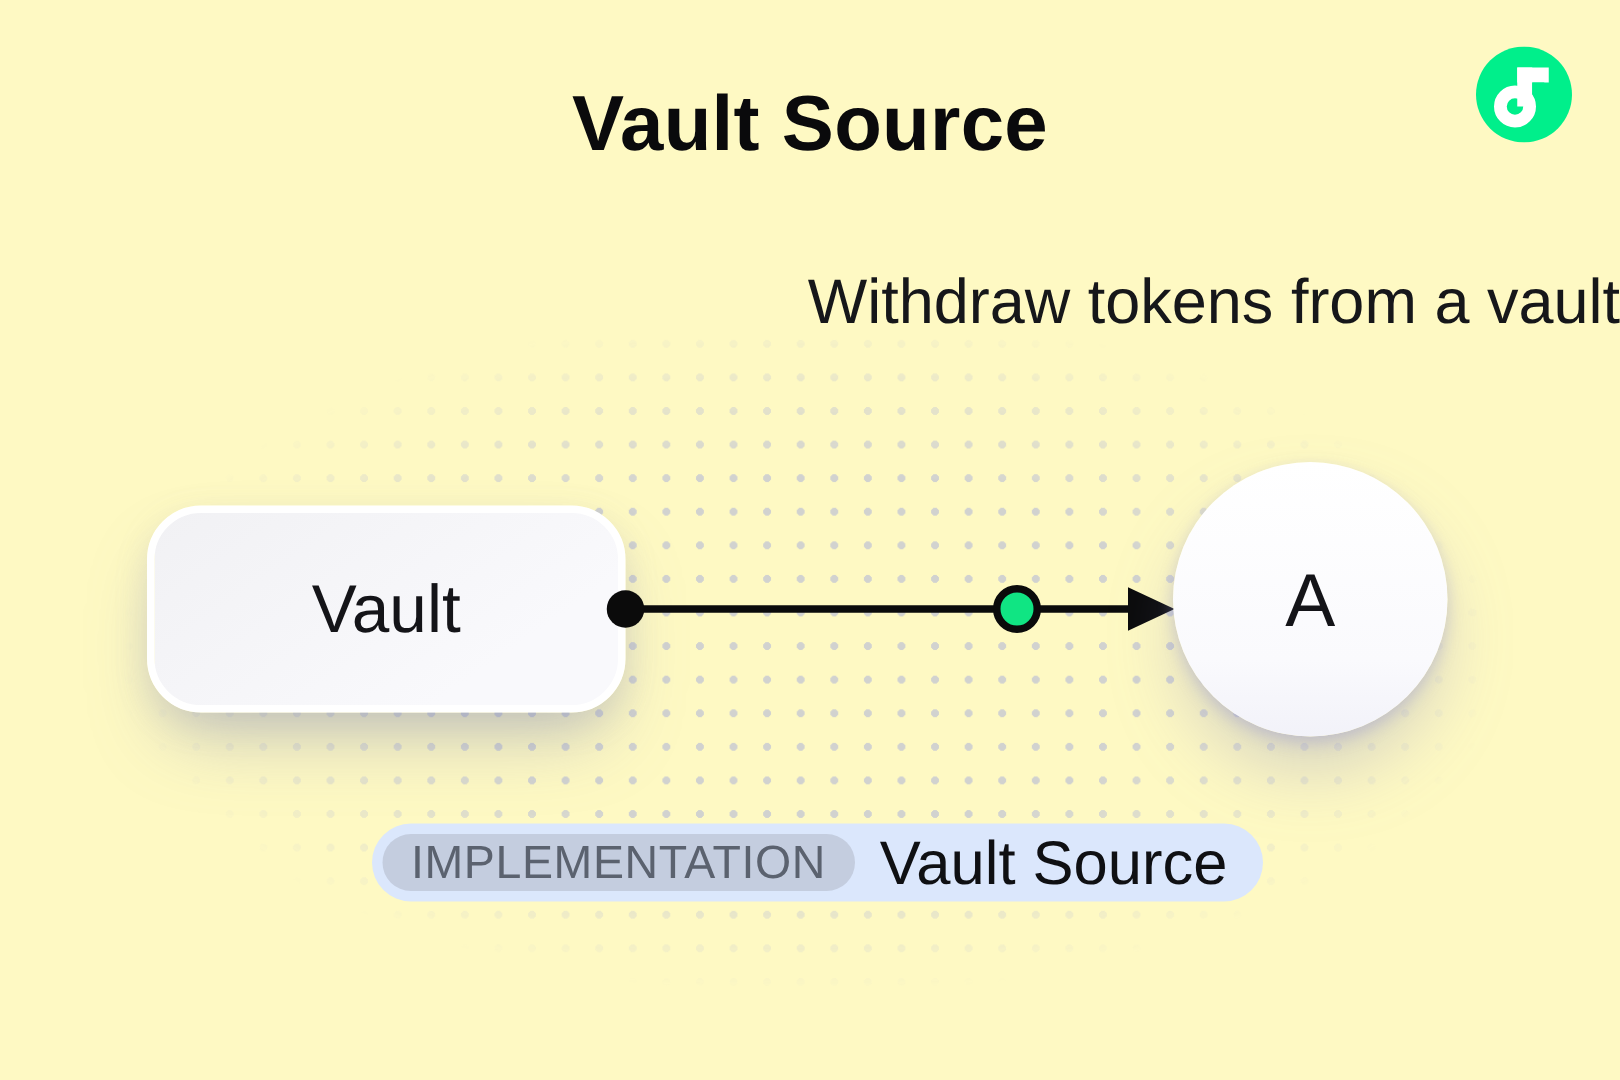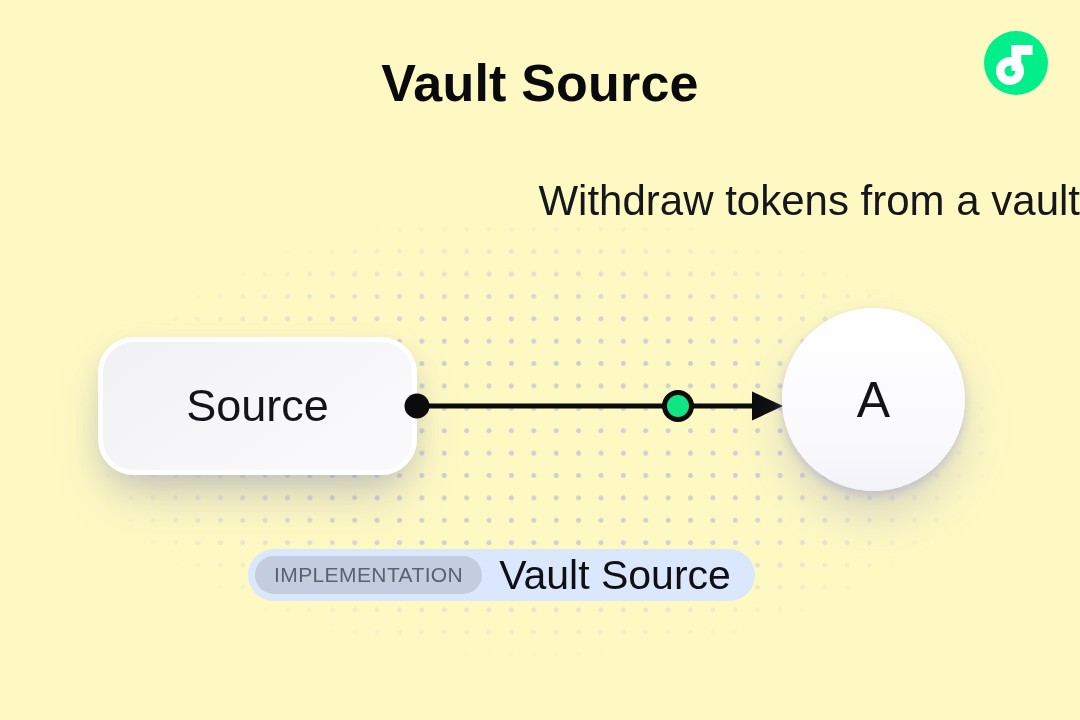--- a/index.html
+++ b/index.html
@@ -43,21 +43,21 @@
   }
   .edge-svg{position:absolute;left:395px;top:380px;width:400px;height:52px;}
   .impl-badge{
     position:absolute;left:248px;top:549px;height:52px;border-radius:26px;
     background:#dbe7fc;display:flex;align-items:center;gap:17px;
     padding:0 24px 0 7px;
   }
   .impl-tag{
     height:38px;border-radius:19px;background:#c4cddf;
     display:flex;align-items:center;padding:0 19px;
-    font-size:21px;font-weight:500;letter-spacing:.4px;color:#5b626f;white-space:nowrap;
+    font-size:31px;font-weight:500;letter-spacing:.4px;color:#5b626f;white-space:nowrap;
   }
   .impl-label{font-size:41px;color:#0f1013;white-space:nowrap;}
 </style>
 </head>
 <body>
 
 <div id="frame">
 
   <div class="dot-grid"></div>
 
@@ -66,21 +66,21 @@
 
   <svg class="logo" viewBox="0 0 64 64">
     <circle cx="32" cy="32" r="32" fill="#00EF8B"></circle>
     <circle cx="26" cy="40" r="9.75" fill="none" stroke="#ffffff" stroke-width="8.5"></circle>
     <rect x="27.5" y="14" width="10" height="26" fill="#ffffff"></rect>
     <rect x="27.5" y="14" width="21" height="10" fill="#ffffff"></rect>
     <rect x="37.5" y="24" width="8" height="8" fill="#00EF8B"></rect>
   </svg>
 
   <div class="vault-node">
-    <span>Source</span>
+    <span>Vault</span>
   </div>
 
   <svg class="edge-svg" viewBox="0 0 400 52">
     <defs>
       <linearGradient id="edgeGrad" x1="0" y1="0" x2="1" y2="0">
         <stop offset="0" stop-color="#0b0b0b"></stop>
         <stop offset="1" stop-color="#10E583"></stop>
       </linearGradient>
     </defs>
     <line x1="22" y1="26" x2="360" y2="26" stroke="#0b0b0b" stroke-width="5"></line>

